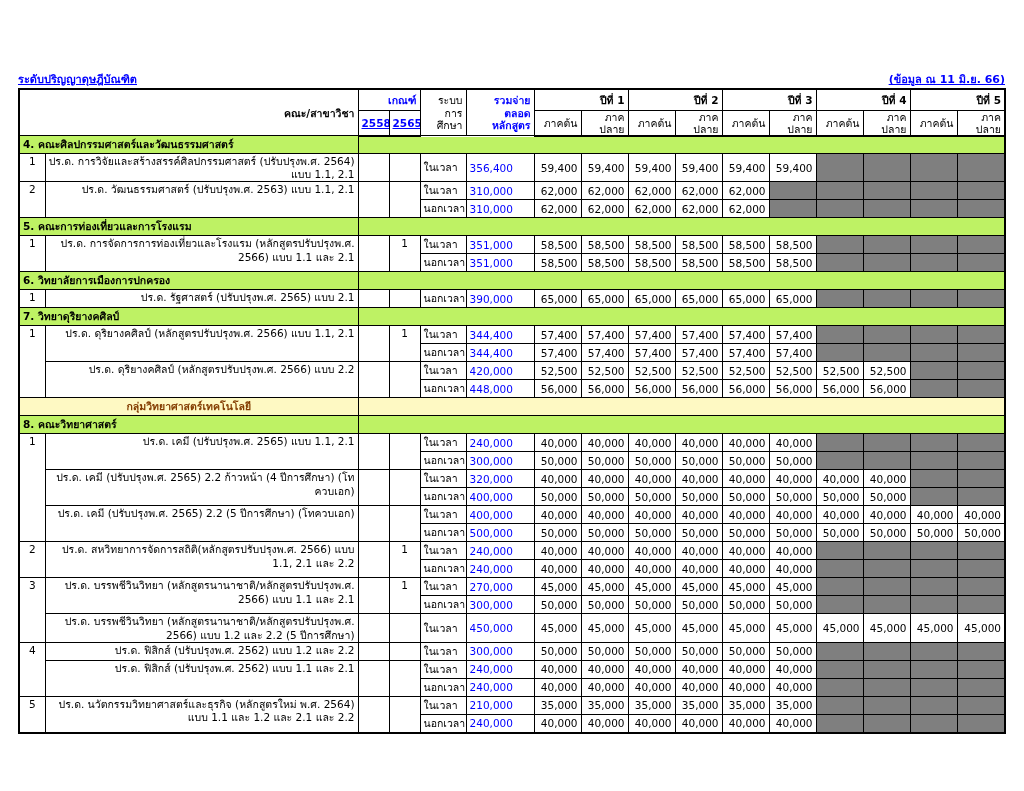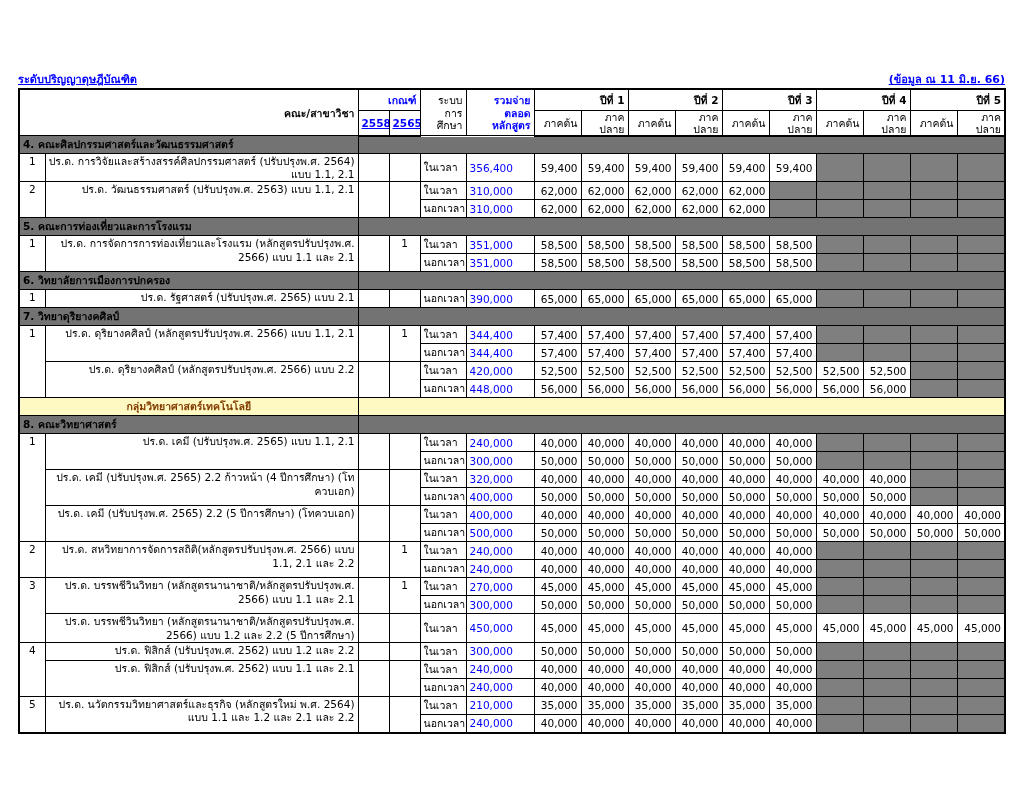--- a/index.html
+++ b/index.html
@@ -32,21 +32,21 @@
   thead tr { height:21px; }
   thead tr:last-child th { border-bottom:2px solid #000; }
   th.norm { font-weight:normal; }
   .blue { color:#0000FF; }
   .u { text-decoration:underline;margin-top:48px; }
 
   tr.fee { height:18px; }
   tr.fee.tall { height:27px; }
   tr.section, tr.band { height:16px; }
 
-  tr.section td { background:#737373; }
+  tr.section td { background:#bef264; }
   td.section-label { font-weight:bold; text-align:left; white-space:nowrap; }
   tr.band td { background:#fef9c3; }
   td.band-label { font-weight:bold; text-align:center; color:#833C00; white-space:nowrap; }
 
   td.no { text-align:center; vertical-align:top; padding-top:1px; }
   td.prog {
     text-align:right; vertical-align:top; line-height:1.25; padding-top:1px;
     white-space:normal; overflow-wrap:break-word; word-wrap:break-word;
   }
   td.crit { text-align:center; vertical-align:top; padding-top:1px; }

